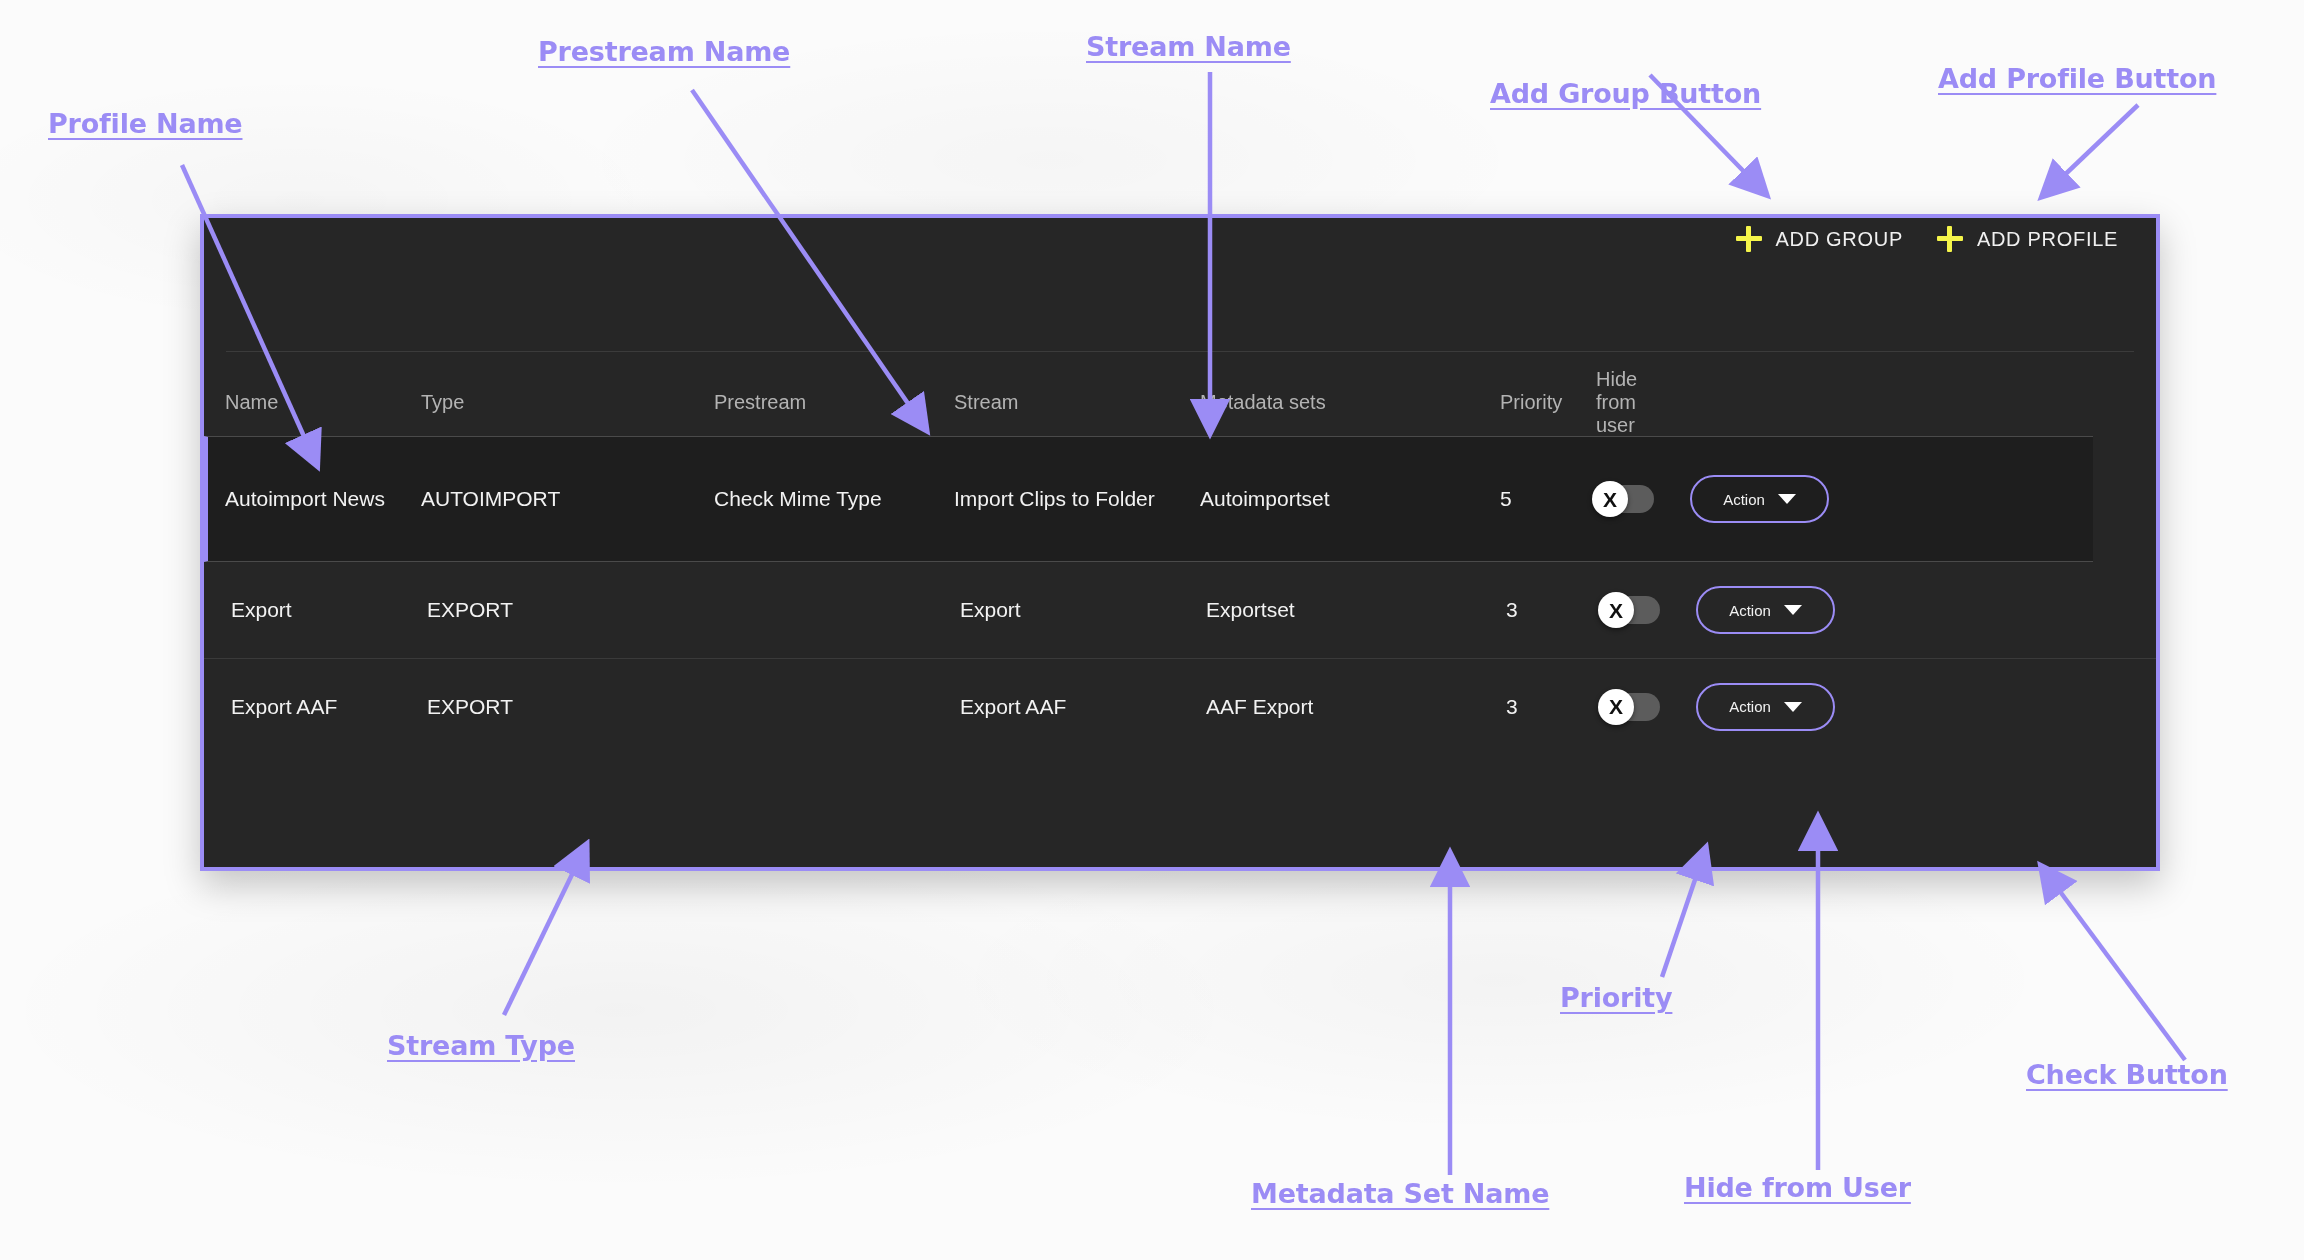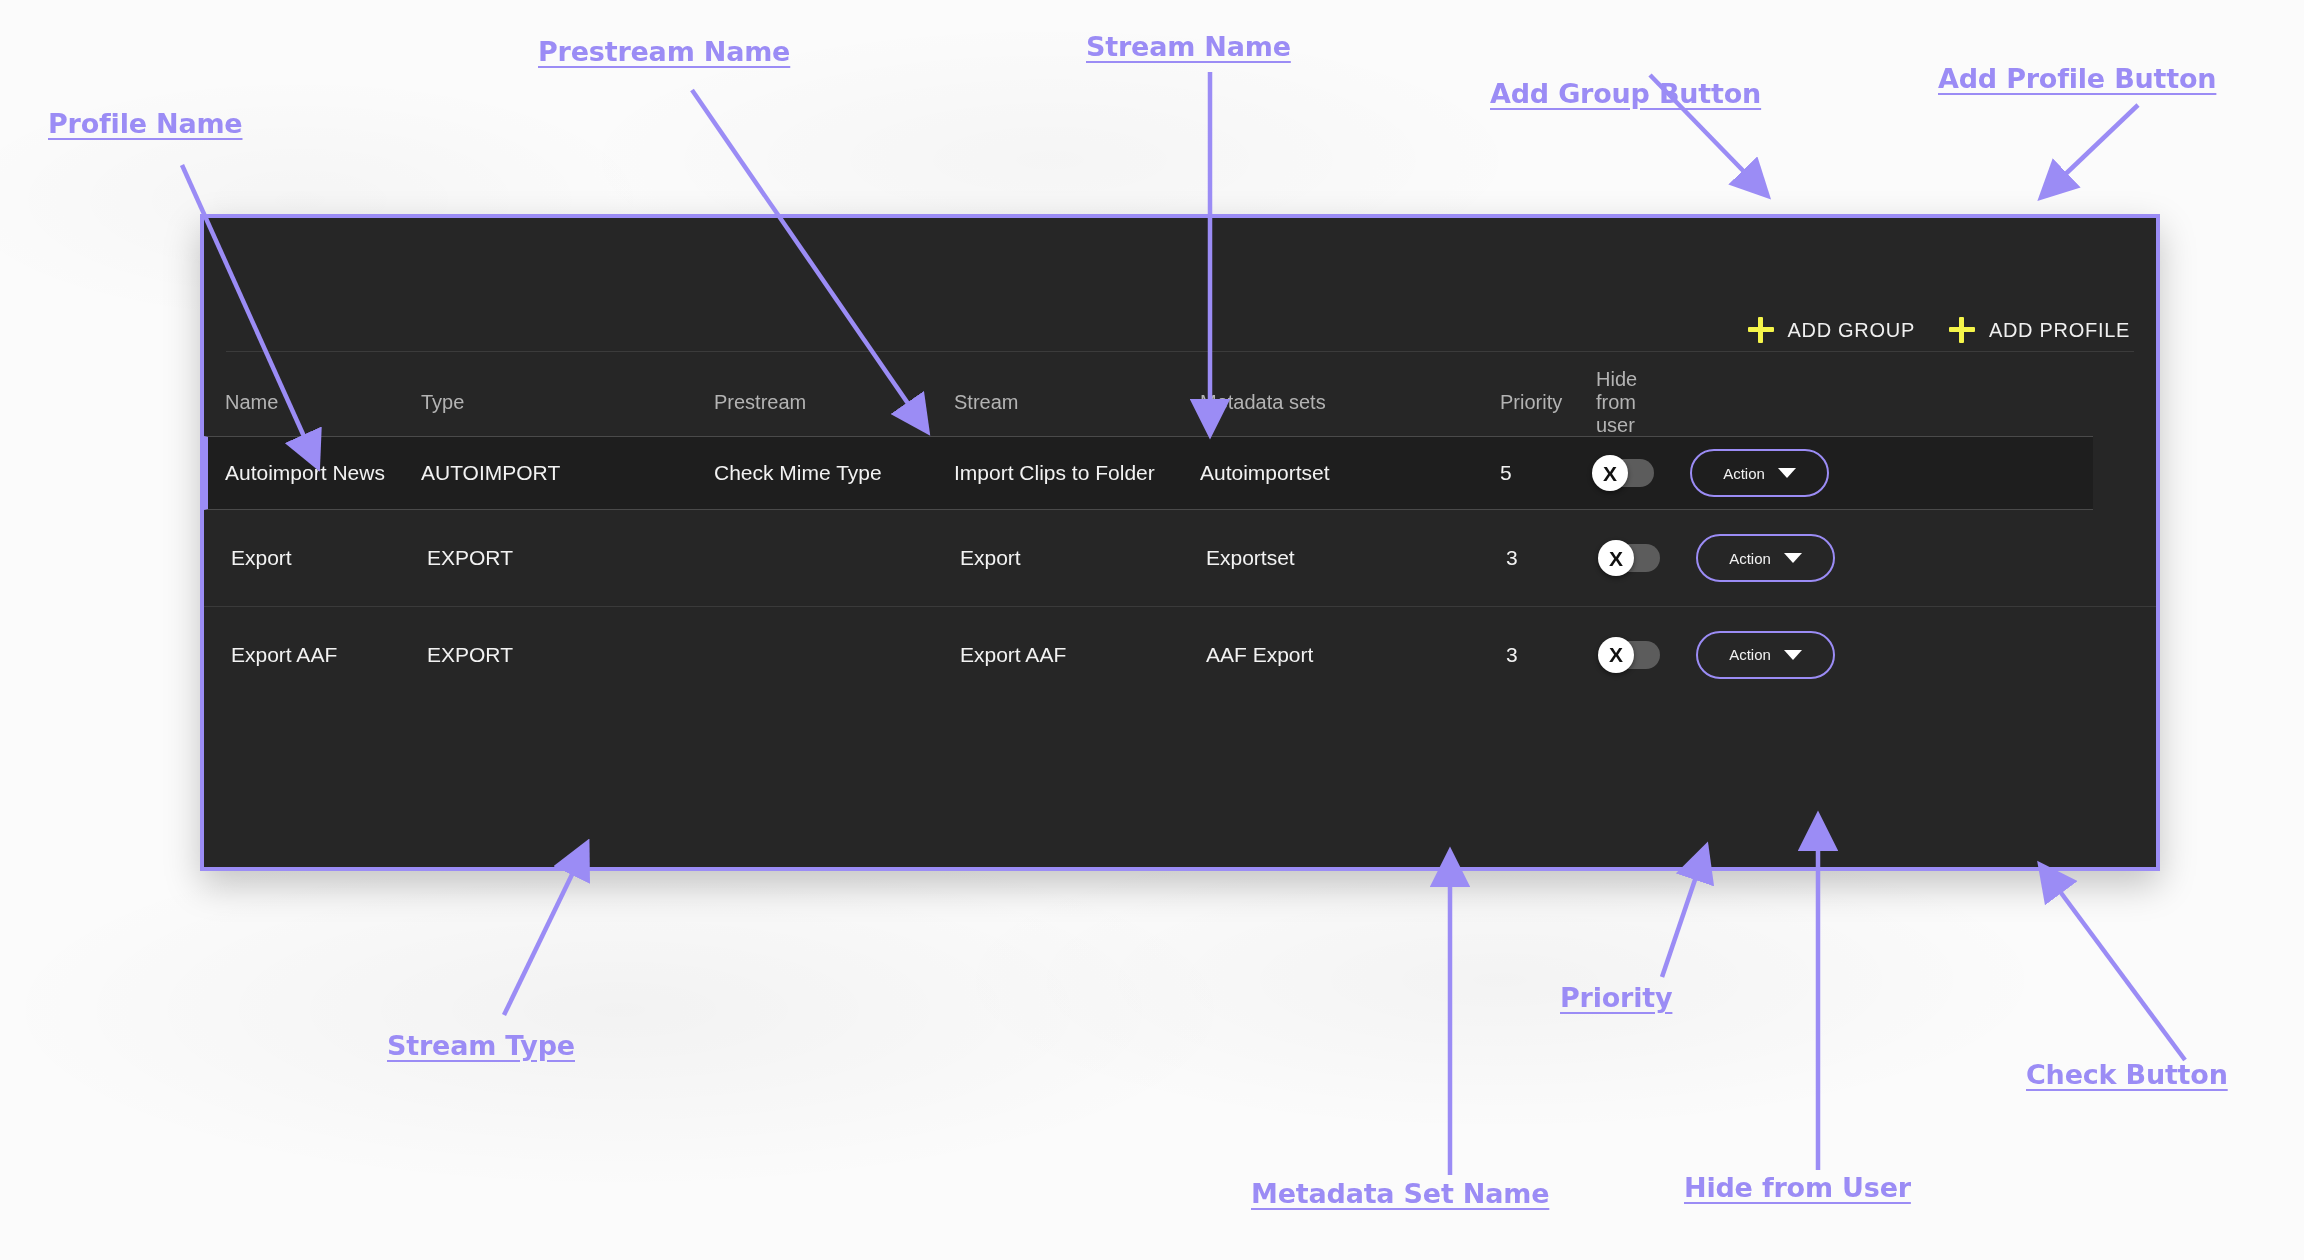--- a/index.html
+++ b/index.html
@@ -42,23 +42,23 @@
   }
 
   
   #toolbar {
     position: absolute;
     left: 0;
     top: 0;
     right: 0;
     height: 133px;
     display: flex;
-    align-items: flex-end;
+    align-items: flex-start;
     justify-content: flex-end;
-    padding-right: 22px;
+    padding-right: 34px;
     box-sizing: border-box;
   }
   .tool-btn {
     display: flex;
     align-items: center;
     gap: 14px;
     margin-left: 26px;
     background: none;
     border: none;
     cursor: pointer;
@@ -126,21 +126,21 @@
     color: #f2f2f2;
     font-size: 21px;
   }
   .row.body.selected {
     background: #1e1e1e;
     border-left: 4px solid #9b8cf5;
     border-top: 1px solid #4a4a4a;
     border-bottom: 1px solid #4a4a4a;
     padding-left: 17px;
     margin-right: 63px;
-    height: 74px;
+    height: 126px;
   }
   .row.body.selected + .row.body { border-top: none; }
 
   .cell { box-sizing: border-box; padding-right: 12px; }
   .c-name      { width: 196px; }
   .c-type      { width: 265px; }
   .c-prestream { width: 240px; margin-left: 28px; }
   .c-stream    { width: 246px; }
   .c-metadata  { width: 300px; }
   .c-priority  { width: 96px; }

